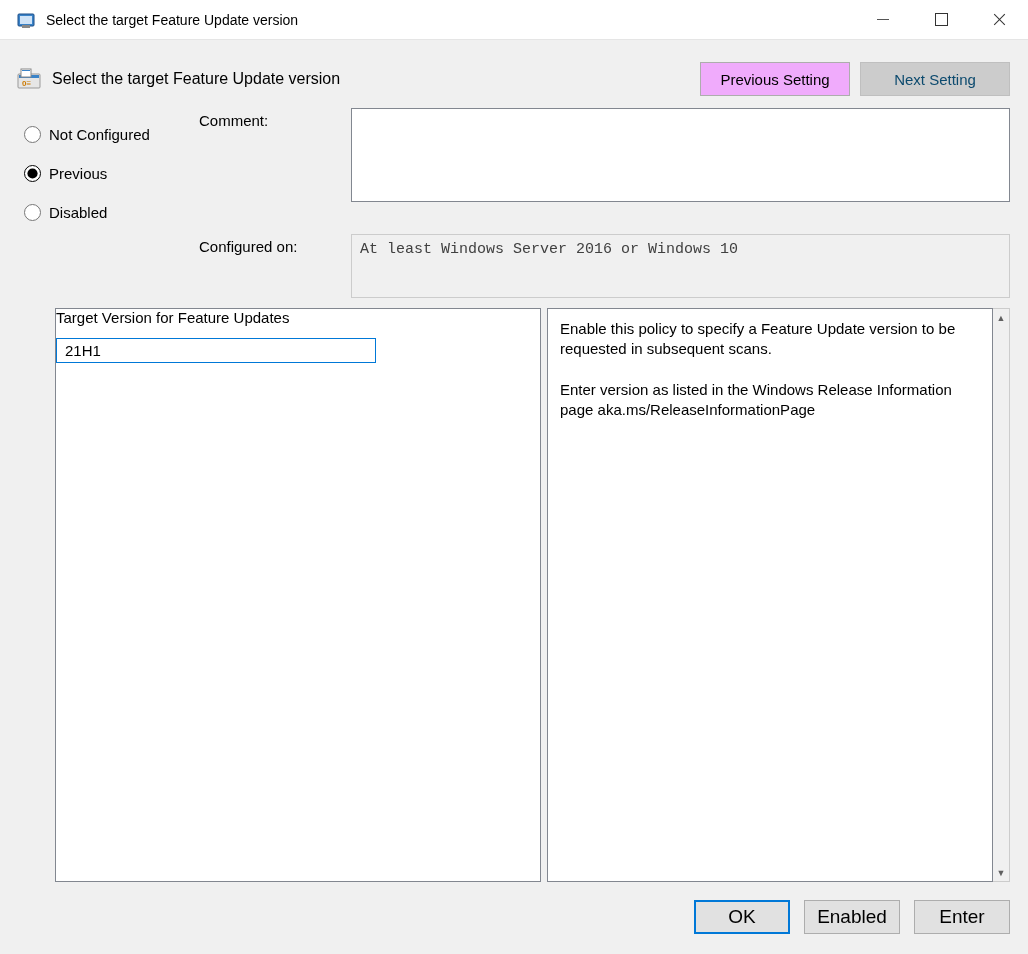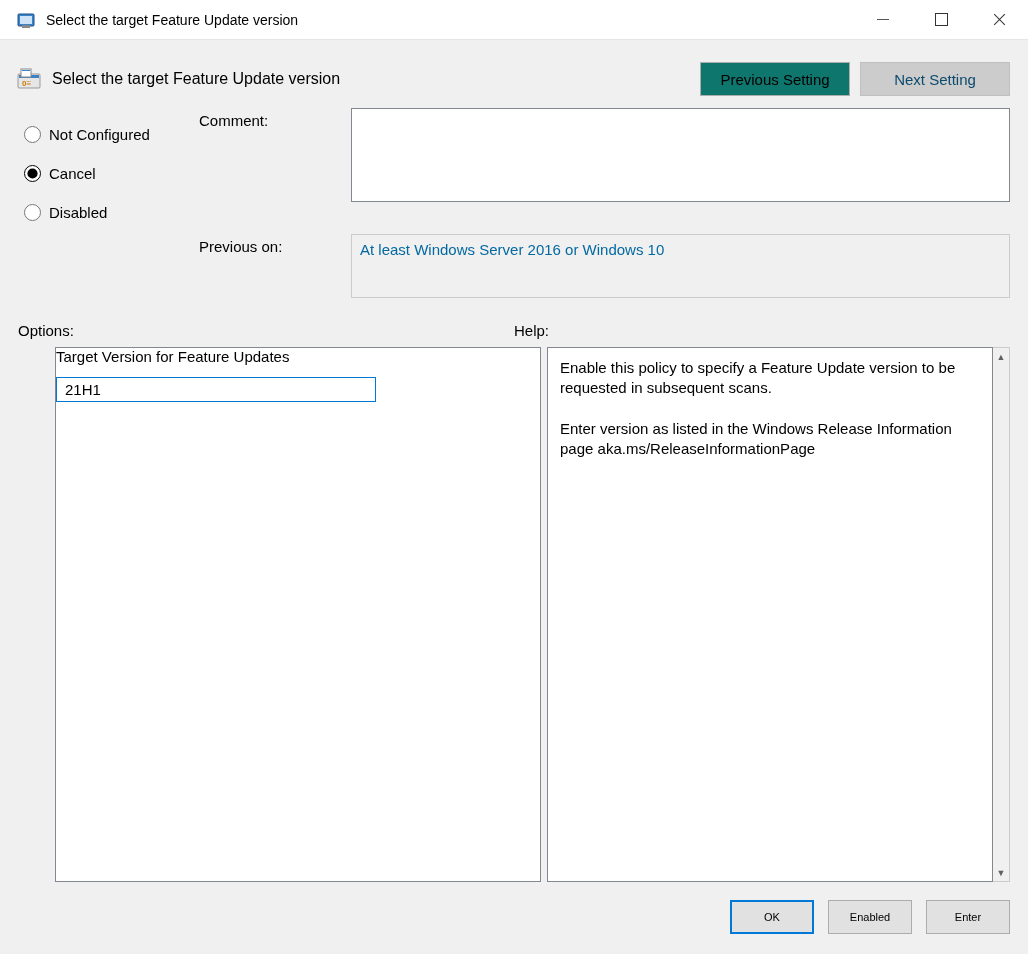--- a/index.html
+++ b/index.html
@@ -64,21 +64,21 @@
       width: 26px; height: 26px;
       margin-right: 10px;
       flex-shrink: 0;
     }
     .header-title {
       flex: 1;
       font-size: 16px;
     }
     .hdr-btn {
       width: 150px; height: 34px;
-      background: #0f766e;
+      background: #f0abfc;
       border: 1px solid #adadad;
       font-family: inherit;
       font-size: 15px;
       margin-left: 10px;
     }
     .hdr-btn:disabled {
       color: #0c4a6e;
       background: #ccc;
       border-color: #bfbfbf;
     }
@@ -118,22 +118,22 @@
       border: 1px solid #828790;
       font-family: inherit; font-size: 15px;
       resize: none;
       overflow-y: scroll;
       padding: 4px 6px;
     }
     .supported-box {
       height: 64px;
       background: #f0f0f0;
       border: 1px solid #cccccc;
-      font-family: Liberation Sans, sans-serif; font-size: 15px;
-      color: #0369a1;
+      font-family: Liberation Mono, monospace; font-size: 15px;
+      color: #404040;
       resize: none;
       overflow-y: scroll;
       padding: 6px 8px;
     }
 
     
     .section-labels {
       display: flex;
       padding: 14px 18px 8px 18px;
     }
@@ -190,24 +190,24 @@
     }
 
     
     .footer {
       display: flex;
       justify-content: flex-end;
       gap: 14px;
       padding: 4px 18px 20px 18px;
     }
     .footer-btn {
-      width: 84px; height: 34px;
+      width: 96px; height: 34px;
       background: #e1e1e1;
       border: 1px solid #adadad;
-      font-family: inherit; font-size: 11px;
+      font-family: inherit; font-size: 19px;
     }
     .footer-btn.primary {
       border: 2px solid #0078d7;
       background: #e1e1e1;
     }
 
     
     .gp-icon-svg { display:block; }
 
     
@@ -255,41 +255,37 @@
   </div>
 
   <div class="upper">
     <div class="upper-left">
       <label class="radio-row">
         <input type="radio" name="st" class="radio" style="">
         <span>Not Configured</span>
       </label>
       <label class="radio-row">
         <input type="radio" name="st" class="radio" checked="" style="">
-        <span>Cancel</span>
+        <span>Previous</span>
       </label>
       <label class="radio-row">
         <input type="radio" name="st" class="radio" style="">
         <span>Disabled</span>
       </label>
     </div>
 
     <div class="upper-right">
       <div class="field-label">Comment:</div>
       <textarea class="comment-box" style=""></textarea>
 
-      <div class="field-label">Previous on:</div>
+      <div class="field-label">Configured on:</div>
       <textarea class="supported-box" readonly="" style="">At least Windows Server 2016 or Windows 10</textarea>
     </div>
   </div>
 
-  <div class="section-labels">
-    <div>Options:</div>
-    <div>Help:</div>
-  </div>
 
   <div class="lower">
     <div class="options-pane">
       <div class="opt-label">Target Version for Feature Updates</div>
       <input class="opt-input" type="text" value="21H1" style="">
     </div>
 
     <div class="help-wrap">
       <div class="help-pane">Enable this policy to specify a Feature Update version to be requested in subsequent scans.
 

